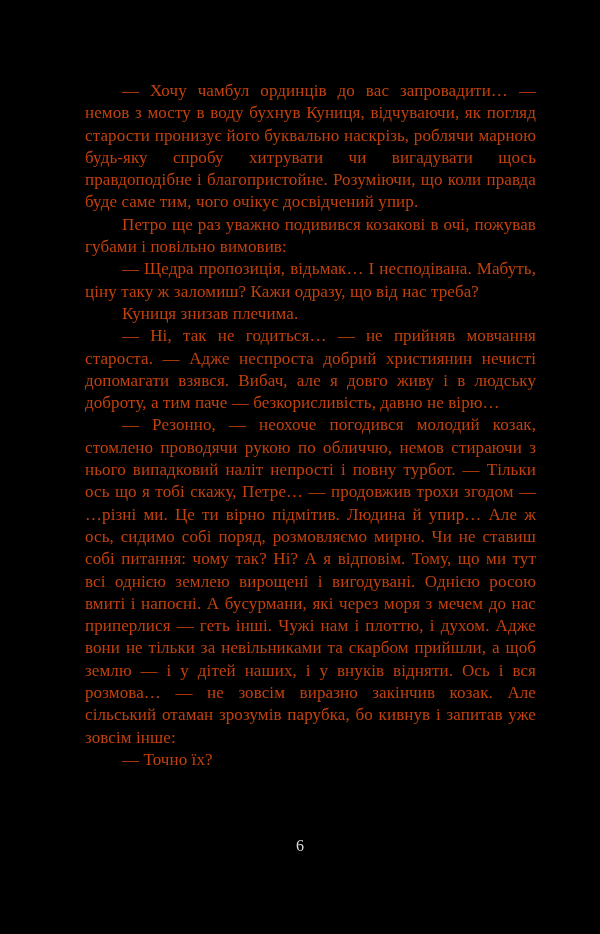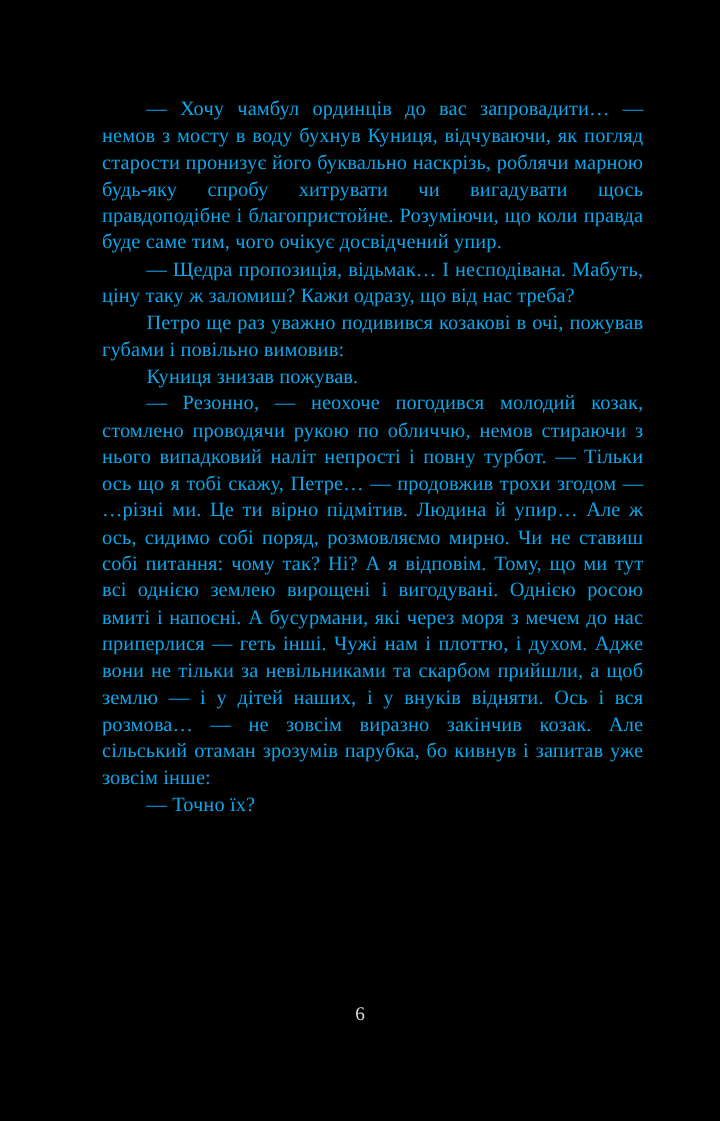--- a/index.html
+++ b/index.html
@@ -17,21 +17,21 @@
   .screen {
     position: absolute;
     inset: 0;
     background: #000000;
   }
   .text-block {
     position: absolute;
     left: 85px;
     top: 80px;
     width: 451px;
-    color: #0ea5e9;
+    color: #c2410c;
     font-size: 17px;
     line-height: 22.3px;
     text-align: justify;
     letter-spacing: 0.1px;
     hyphens: auto;
     -webkit-hyphens: auto;
   }
   .text-block p {
     margin: 0;
     padding: 0;
@@ -47,20 +47,21 @@
     font-size: 16px;
     line-height: 20px;
   }
 </style>
 </head>
 <body>
 
 <div class="screen">
   <div class="text-block" lang="uk">
     <p>— Хочу чамбул ординців до вас запровадити… — немов з мосту в воду бухнув Куниця, відчуваючи, як погляд старости пронизує його буквально наскрізь, роблячи марною будь-яку спробу хитрувати чи вигадувати щось правдоподібне і благопристойне. Розуміючи, що коли правда буде саме тим, чого очікує досвідчений упир.</p>
+    <p>Петро ще раз уважно подивився козакові в очі, пожував губами і повільно вимовив:</p>
     <p>— Щедра пропозиція, відьмак… І несподівана. Мабуть, ціну таку ж заломиш? Кажи одразу, що від нас треба?</p>
-    <p>Петро ще раз уважно подивився козакові в очі, пожував губами і повільно вимовив:</p>
-    <p>Куниця знизав пожував.</p>
+    <p>Куниця знизав плечима.</p>
+    <p>— Ні, так не годиться… — не прийняв мовчання староста. — Адже неспроста добрий християнин нечисті допомагати взявся. Вибач, але я довго живу і в людську доброту, а тим паче — безкорисливість, давно не вірю…</p>
     <p>— Резонно, — неохоче погодився молодий козак, стомлено проводячи рукою по обличчю, немов стираючи з нього випадковий наліт непрості і повну турбот. — Тільки ось що я тобі скажу, Петре… — продовжив трохи згодом — …різні ми. Це ти вірно підмітив. Людина й упир… Але ж ось, сидимо собі поряд, розмовляємо мирно. Чи не ставиш собі питання: чому так? Ні? А я відповім. Тому, що ми тут всі однією землею вирощені і вигодувані. Однією росою вмиті і напоєні. А бусурмани, які через моря з мечем до нас приперлися — геть інші. Чужі нам і плоттю, і духом. Адже вони не тільки за невільниками та скарбом прийшли, а щоб землю — і у дітей наших, і у внуків відняти. Ось і вся розмова… — не зовсім виразно закінчив козак. Але сільський отаман зрозумів парубка, бо кивнув і запитав уже зовсім інше:</p>
     <p>— Точно їх?</p>
   </div>
   <div class="page-number">6</div>
 </div>
 
 </body></html>

